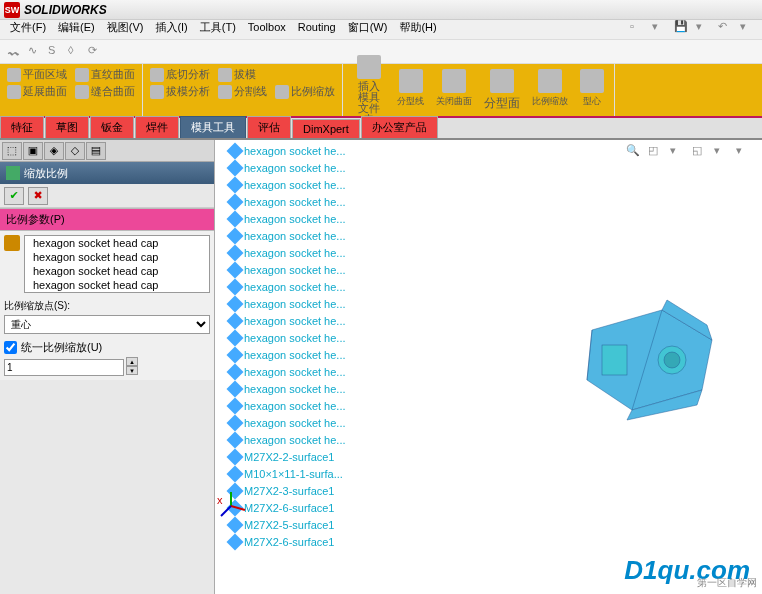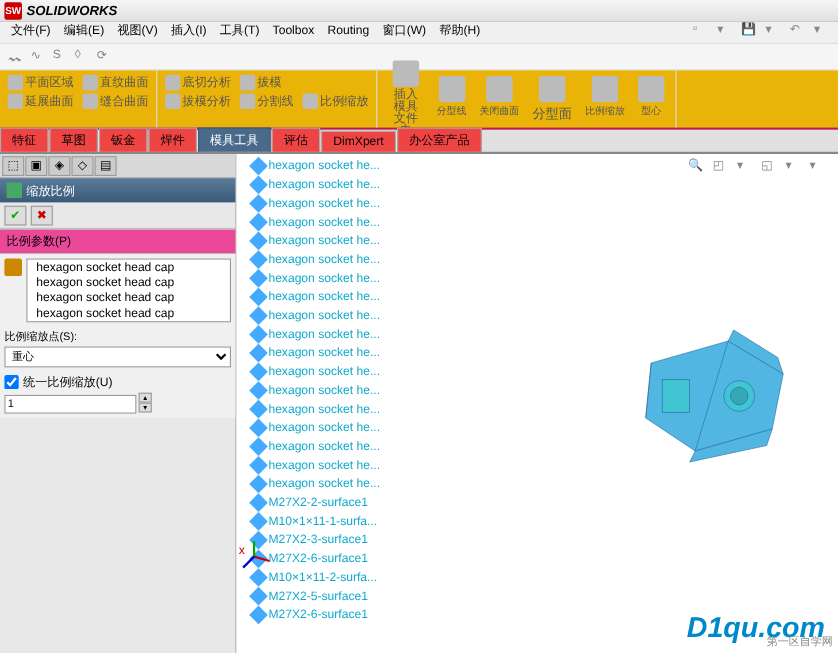--- a/index.html
+++ b/index.html
@@ -306,24 +306,20 @@
         <div class="tree-item">
           <div class="tree-icon"></div>
           <span class="tree-label">M27X2-3-surface1</span>
         </div>
         <div class="tree-item">
           <div class="tree-icon"></div>
           <span class="tree-label">M27X2-6-surface1</span>
         </div>
         <div class="tree-item">
           <div class="tree-icon"></div>
-          <span class="tree-label">M10×1×11-2-surfa...</span>
-        </div>
-        <div class="tree-item">
-          <div class="tree-icon"></div>
           <span class="tree-label">M27X2-5-surface1</span>
         </div>
         <div class="tree-item">
           <div class="tree-icon"></div>
           <span class="tree-label">M27X2-6-surface1</span>
         </div>
       </div>
     <svg class="triad" viewBox="0 0 32 32">
       <line x1="16" y1="16" x2="16" y2="2" stroke="#0a0" stroke-width="2"></line>
       <line x1="16" y1="16" x2="30" y2="20" stroke="#c00" stroke-width="2"></line>

